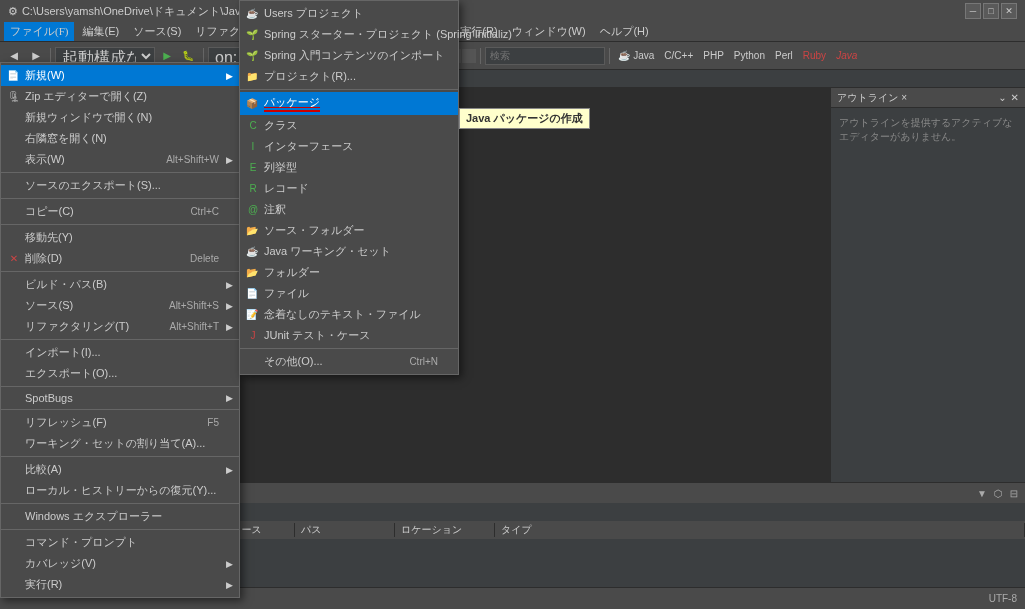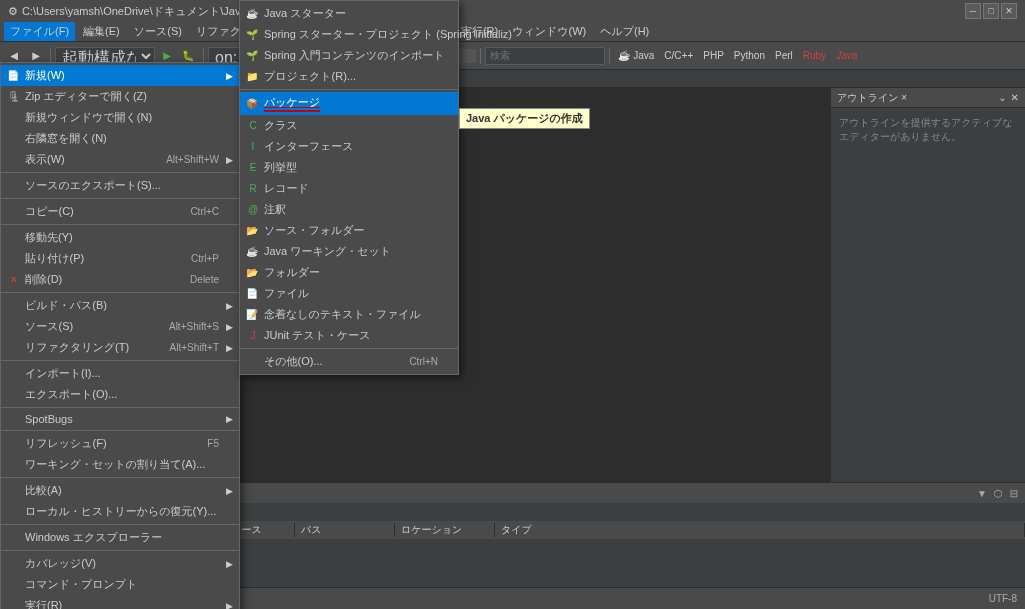--- a/index.html
+++ b/index.html
@@ -45,21 +45,21 @@
       border-bottom: 1px solid #2d2d2d;
       gap: 2px;
     }
     .menu-item {
       padding: 2px 6px;
       font-size: 11px;
       color: #cccccc;
       cursor: pointer;
       white-space: nowrap;
     }
-    .menu-item.active { background: #0078d4; }
+    .menu-item.active { background: #0078d4; font-family: Liberation Serif, serif; }
 
     
     .toolbar {
       background: #4a4a4a;
       height: 28px;
       display: flex;
       align-items: center;
       padding: 0 4px;
       border-bottom: 1px solid #2d2d2d;
       gap: 2px;
@@ -408,24 +408,20 @@
     <span>コピー(C)</span>
     <span class="context-menu-shortcut">Ctrl+C</span>
   </div>
 
   <div class="context-menu-separator"></div>
 
   <div class="context-menu-item">
     <span>移動先(Y)</span>
   </div>
 
-  <div class="context-menu-item">
-    <span>貼り付け(P)</span>
-    <span class="context-menu-shortcut">Ctrl+P</span>
-  </div>
 
   <div class="context-menu-item">
     <span class="context-menu-icon" style="color:#cc4444;">✕</span>
     <span>削除(D)</span>
     <span class="context-menu-shortcut">Delete</span>
   </div>
 
   <div class="context-menu-separator"></div>
 
   <div class="context-menu-item has-submenu">
@@ -480,39 +476,39 @@
   </div>
 
   <div class="context-menu-separator"></div>
 
   <div class="context-menu-item">
     <span>Windows エクスプローラー</span>
   </div>
 
   <div class="context-menu-separator"></div>
 
+  <div class="context-menu-item">
+    <span>コマンド・プロンプト</span>
+  </div>
+
   <div class="context-menu-item has-submenu">
     <span>カバレッジ(V)</span>
   </div>
 
-  <div class="context-menu-item">
-    <span>コマンド・プロンプト</span>
-  </div>
-
   <div class="context-menu-item has-submenu">
     <span>実行(R)</span>
   </div>
 
 </div>
 
 <div class="submenu-new">
 
   <div class="context-menu-item">
     <span class="context-menu-icon">☕</span>
-    <span>Java スターター</span>
+    <span>Users プロジェクト</span>
   </div>
 
   <div class="context-menu-item">
     <span class="context-menu-icon">🌱</span>
     <span>Spring スターター・プロジェクト (Spring Initializ)</span>
   </div>
 
   <div class="context-menu-item">
     <span class="context-menu-icon">🌱</span>
     <span>Spring 入門コンテンツのインポート</span>

